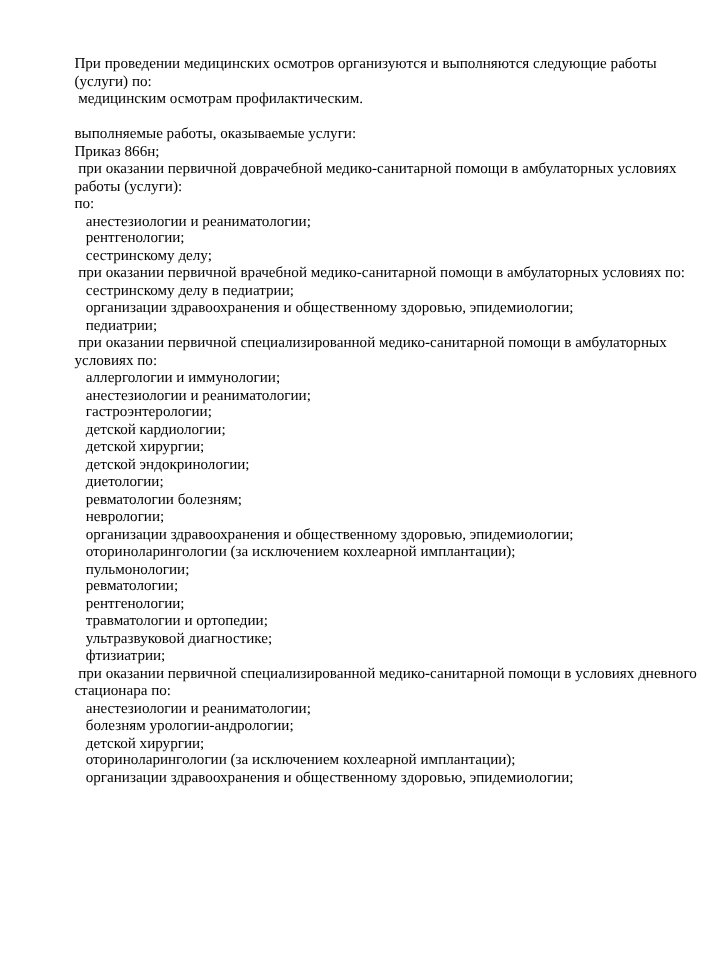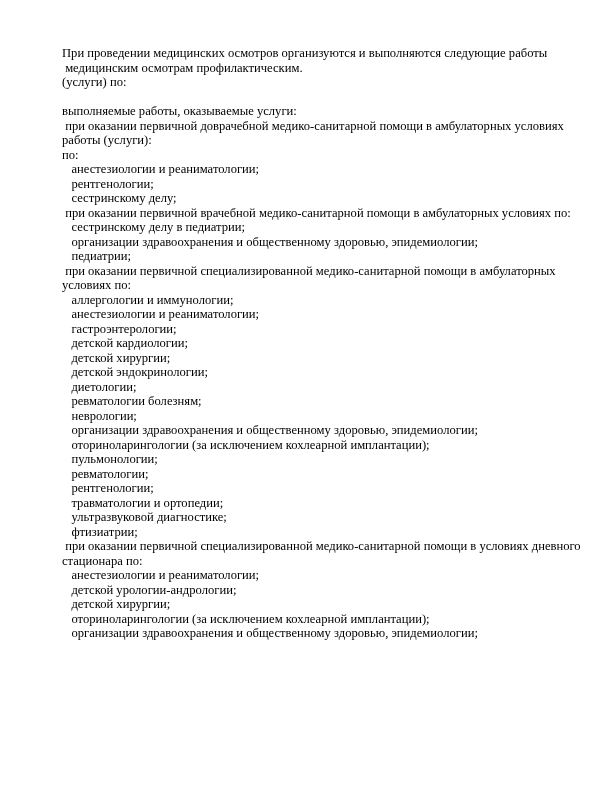--- a/index.html
+++ b/index.html
@@ -28,24 +28,25 @@
     white-space: pre;
     min-height: 14.5px;
   }
 </style>
 </head>
 <body>
 
 <div class="page">
   <div class="doc-body" id="doc-body">
       <div class="doc-line">При проведении медицинских осмотров организуются и выполняются следующие работы</div>
+      <div class="doc-line">(услуги) по:</div>
       <div class="doc-line"> медицинским осмотрам профилактическим.</div>
-      <div class="doc-line">(услуги) по:</div>
       <div class="doc-line"></div>
       <div class="doc-line">выполняемые работы, оказываемые услуги:</div>
+      <div class="doc-line">Приказ 866н;</div>
       <div class="doc-line"> при оказании первичной доврачебной медико-санитарной помощи в амбулаторных условиях</div>
       <div class="doc-line">работы (услуги):</div>
       <div class="doc-line">по:</div>
       <div class="doc-line">   анестезиологии и реаниматологии;</div>
       <div class="doc-line">   рентгенологии;</div>
       <div class="doc-line">   сестринскому делу;</div>
       <div class="doc-line"> при оказании первичной врачебной медико-санитарной помощи в амбулаторных условиях по:</div>
       <div class="doc-line">   сестринскому делу в педиатрии;</div>
       <div class="doc-line">   организации здравоохранения и общественному здоровью, эпидемиологии;</div>
       <div class="doc-line">   педиатрии;</div>
@@ -64,18 +65,18 @@
       <div class="doc-line">   оториноларингологии (за исключением кохлеарной имплантации);</div>
       <div class="doc-line">   пульмонологии;</div>
       <div class="doc-line">   ревматологии;</div>
       <div class="doc-line">   рентгенологии;</div>
       <div class="doc-line">   травматологии и ортопедии;</div>
       <div class="doc-line">   ультразвуковой диагностике;</div>
       <div class="doc-line">   фтизиатрии;</div>
       <div class="doc-line"> при оказании первичной специализированной медико-санитарной помощи в условиях дневного</div>
       <div class="doc-line">стационара по:</div>
       <div class="doc-line">   анестезиологии и реаниматологии;</div>
-      <div class="doc-line">   детской урологии-андрологии;</div>
+      <div class="doc-line">   болезням урологии-андрологии;</div>
       <div class="doc-line">   детской хирургии;</div>
       <div class="doc-line">   оториноларингологии (за исключением кохлеарной имплантации);</div>
       <div class="doc-line">   организации здравоохранения и общественному здоровью, эпидемиологии;</div>
     </div>
 </div>
 
 </body></html>

